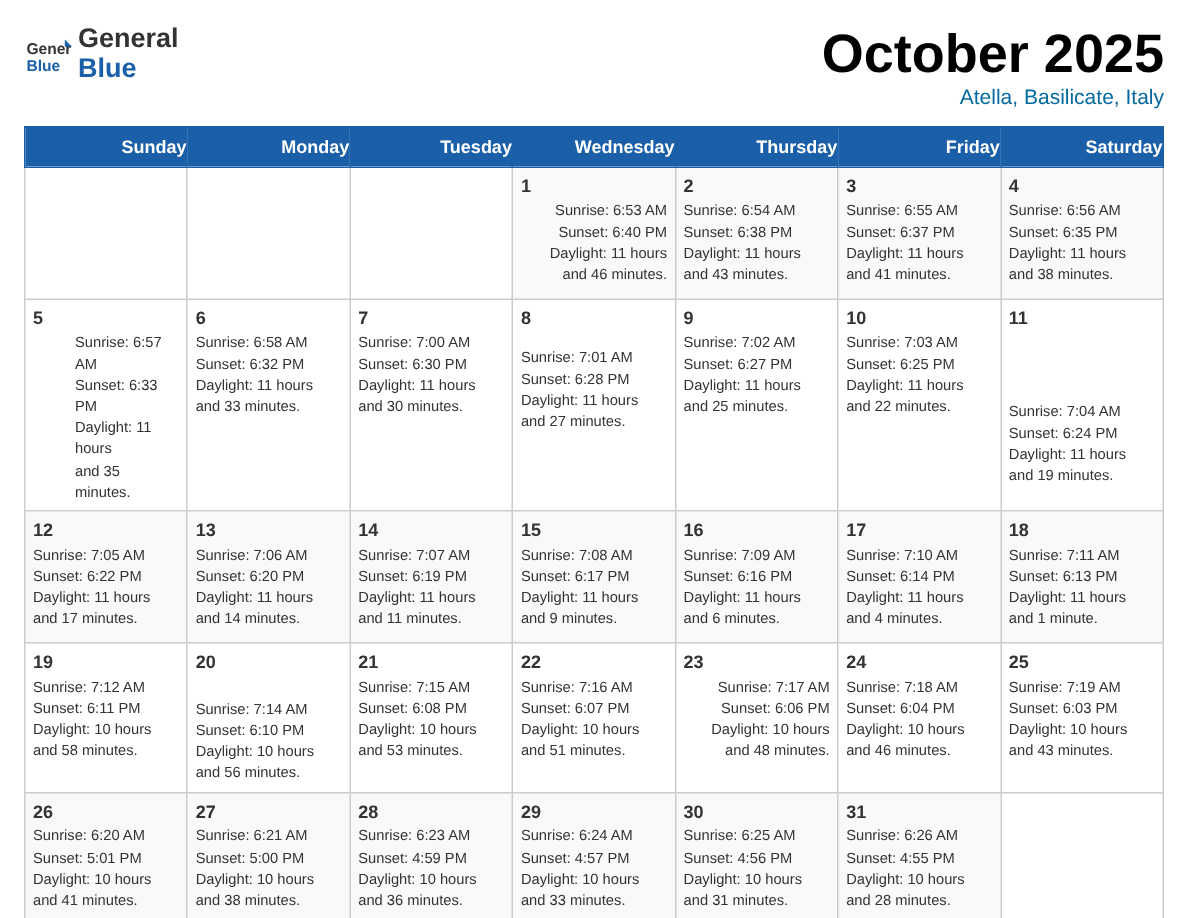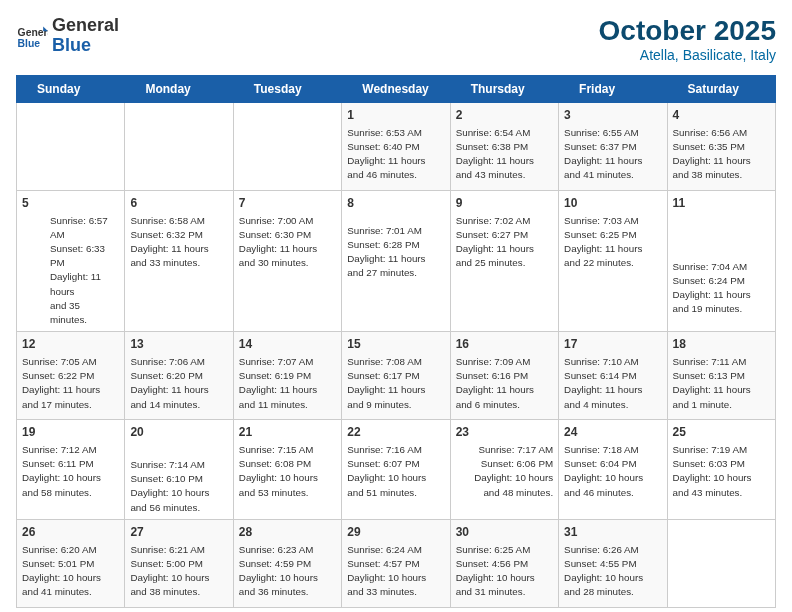--- a/index.html
+++ b/index.html
@@ -29,39 +29,39 @@
     .logo-text .general { color: #333; }
     .logo-text .blue { color: #1a5fa8; }
     .logo-icon {
       width: 32px;
       height: 32px;
     }
     .title-block {
       text-align: right;
     }
     .calendar-title {
-      font-size: 28px;
+      font-size: 36px;
       font-weight: bold;
-      color: #0c4a6e;
+      color: #000000;
       line-height: 1.1;
     }
     .calendar-subtitle {
       font-size: 14px;
       color: #0369a1;
     }
     table {
       width: 100%;
       border-collapse: collapse;
       font-size: 10.5px;
     }
     thead tr th {
       background-color: #1a5fa8;
       color: #fff;
-      text-align: left;
-      padding: 6px 20px;
+      text-align: right;
+      padding: 6px 0;
       font-size: 12px;
       font-weight: bold;
       border: 1px solid #1a5fa8;
     }
     tbody tr td {
       vertical-align: top;
       border: 1px solid #ccc;
       padding: 4px 5px;
       height: 88px;
       width: 108px;
@@ -122,21 +122,21 @@
         <th>Saturday</th>
       </tr>
   </thead>
   <tbody id="calendar-body">
   <tr>
         <td class="empty-cell"></td>
         <td class="empty-cell"></td>
         <td class="empty-cell"></td>
         <td>
           <span class="day-number">1</span>
-          <div class="day-info" style="white-space: pre-line;">Sunrise: 6:53 AM
+          <div class="day-info" style="white-space: pre-line; text-align: right;">Sunrise: 6:53 AM
 Sunset: 6:40 PM
 Daylight: 11 hours
 and 46 minutes.</div>
         </td>
         <td>
           <span class="day-number">2</span>
           <div class="day-info" style="white-space: pre-line;">Sunrise: 6:54 AM
 Sunset: 6:38 PM
 Daylight: 11 hours
 and 43 minutes.</div>

